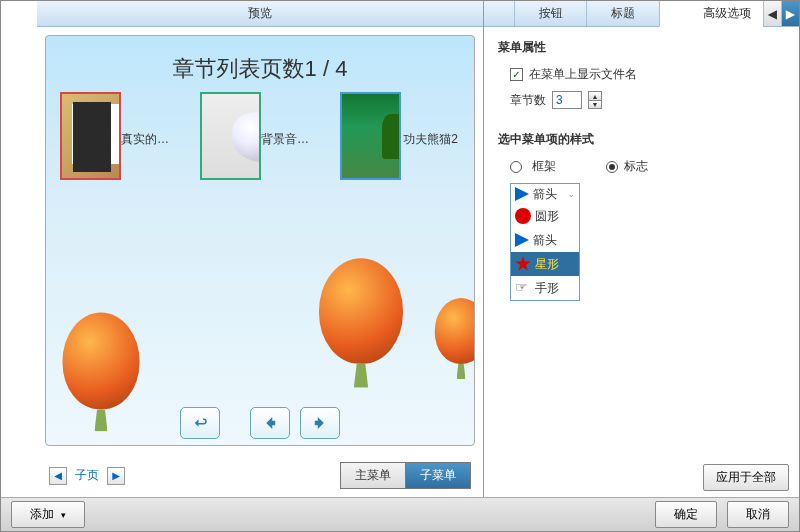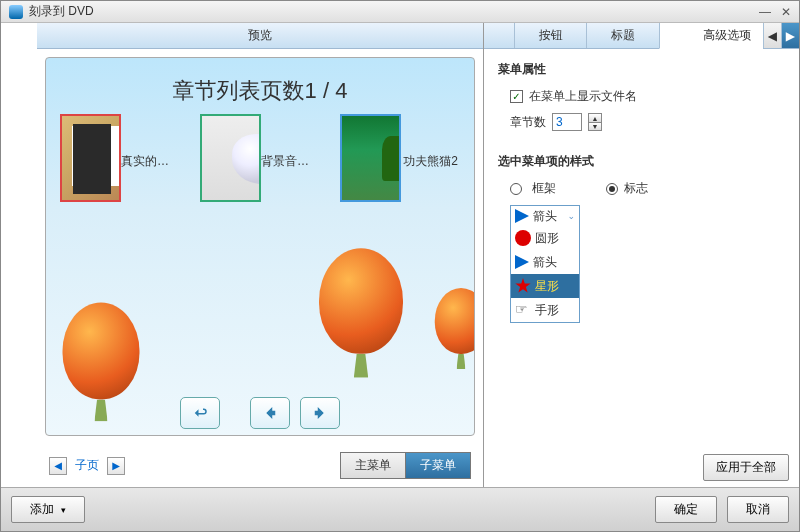--- a/index.html
+++ b/index.html
@@ -69,36 +69,28 @@
 .combo-arrow { margin-left: auto; font-size: 9px; color: #69c; }
 .combo-list { border-top: none; display: flex; flex-direction: column;}
 .combo-item { height: 24px; display: flex; align-items: center; padding: 0 4px; gap: 4px; background: #fff; cursor: pointer; }
 .combo-item.sel { background: #2e6fa0; color: #fde047; }
 .shape { width: 16px; height: 16px; display: inline-block; }
 .tri { width: 0; height: 0; border-left: 14px solid #06c; border-top: 7px solid transparent; border-bottom: 7px solid transparent; }
 .circ { background: #d00; border-radius: 50%; }
 .star { width: 16px; height: 16px; background: #d00; clip-path: polygon(50% 0%, 61% 35%, 98% 35%, 68% 57%, 79% 91%, 50% 70%, 21% 91%, 32% 57%, 2% 35%, 39% 35%); }
 .hand { font-size: 14px; line-height: 1; }
 .apply-row { display: flex; justify-content: flex-end; padding: 6px 10px; }
-.footer { height: 44px; background: linear-gradient(#e8e8e8,#d0d0d0); border-top: 1px solid #aaa; display: flex; align-items: center; padding: 0 10px; gap: 10px; font-size: 12px; }
+.footer { height: 34px; background: linear-gradient(#e8e8e8,#d0d0d0); border-top: 1px solid #aaa; display: flex; align-items: center; padding: 0 10px; gap: 10px; font-size: 12px; }
 .footer .fbtn { padding: 4px 18px; border: 1px solid #888; background: linear-gradient(#fdfdfd,#e2e2e2); cursor: pointer; border-radius: 2px; }
 .footer .add { display: flex; align-items: center; gap: 5px; margin-right: auto;}
 .footer .add::after { content: "▾"; font-size: 9px; margin-left: 2px; }
 </style>
 </head>
 <body>
 <div class="window">
-  <div class="titlebar">
-    <span class="icon"></span>
-    <span>刻录到 DVD</span>
-    <div class="wincontrols">
-      <span>—</span>
-      <span>✕</span>
-    </div>
-  </div>
   <div class="content">
     <div class="left-pane">
       <div class="left-header">预览</div>
       <div class="preview">
         <div class="preview-title">章节列表页数1 / 4</div>
         <div class="thumbs">
           <div class="thumb">
             <div class="thumb-img t1"></div>
             <div class="caption">真实的幸福</div>
           </div>

